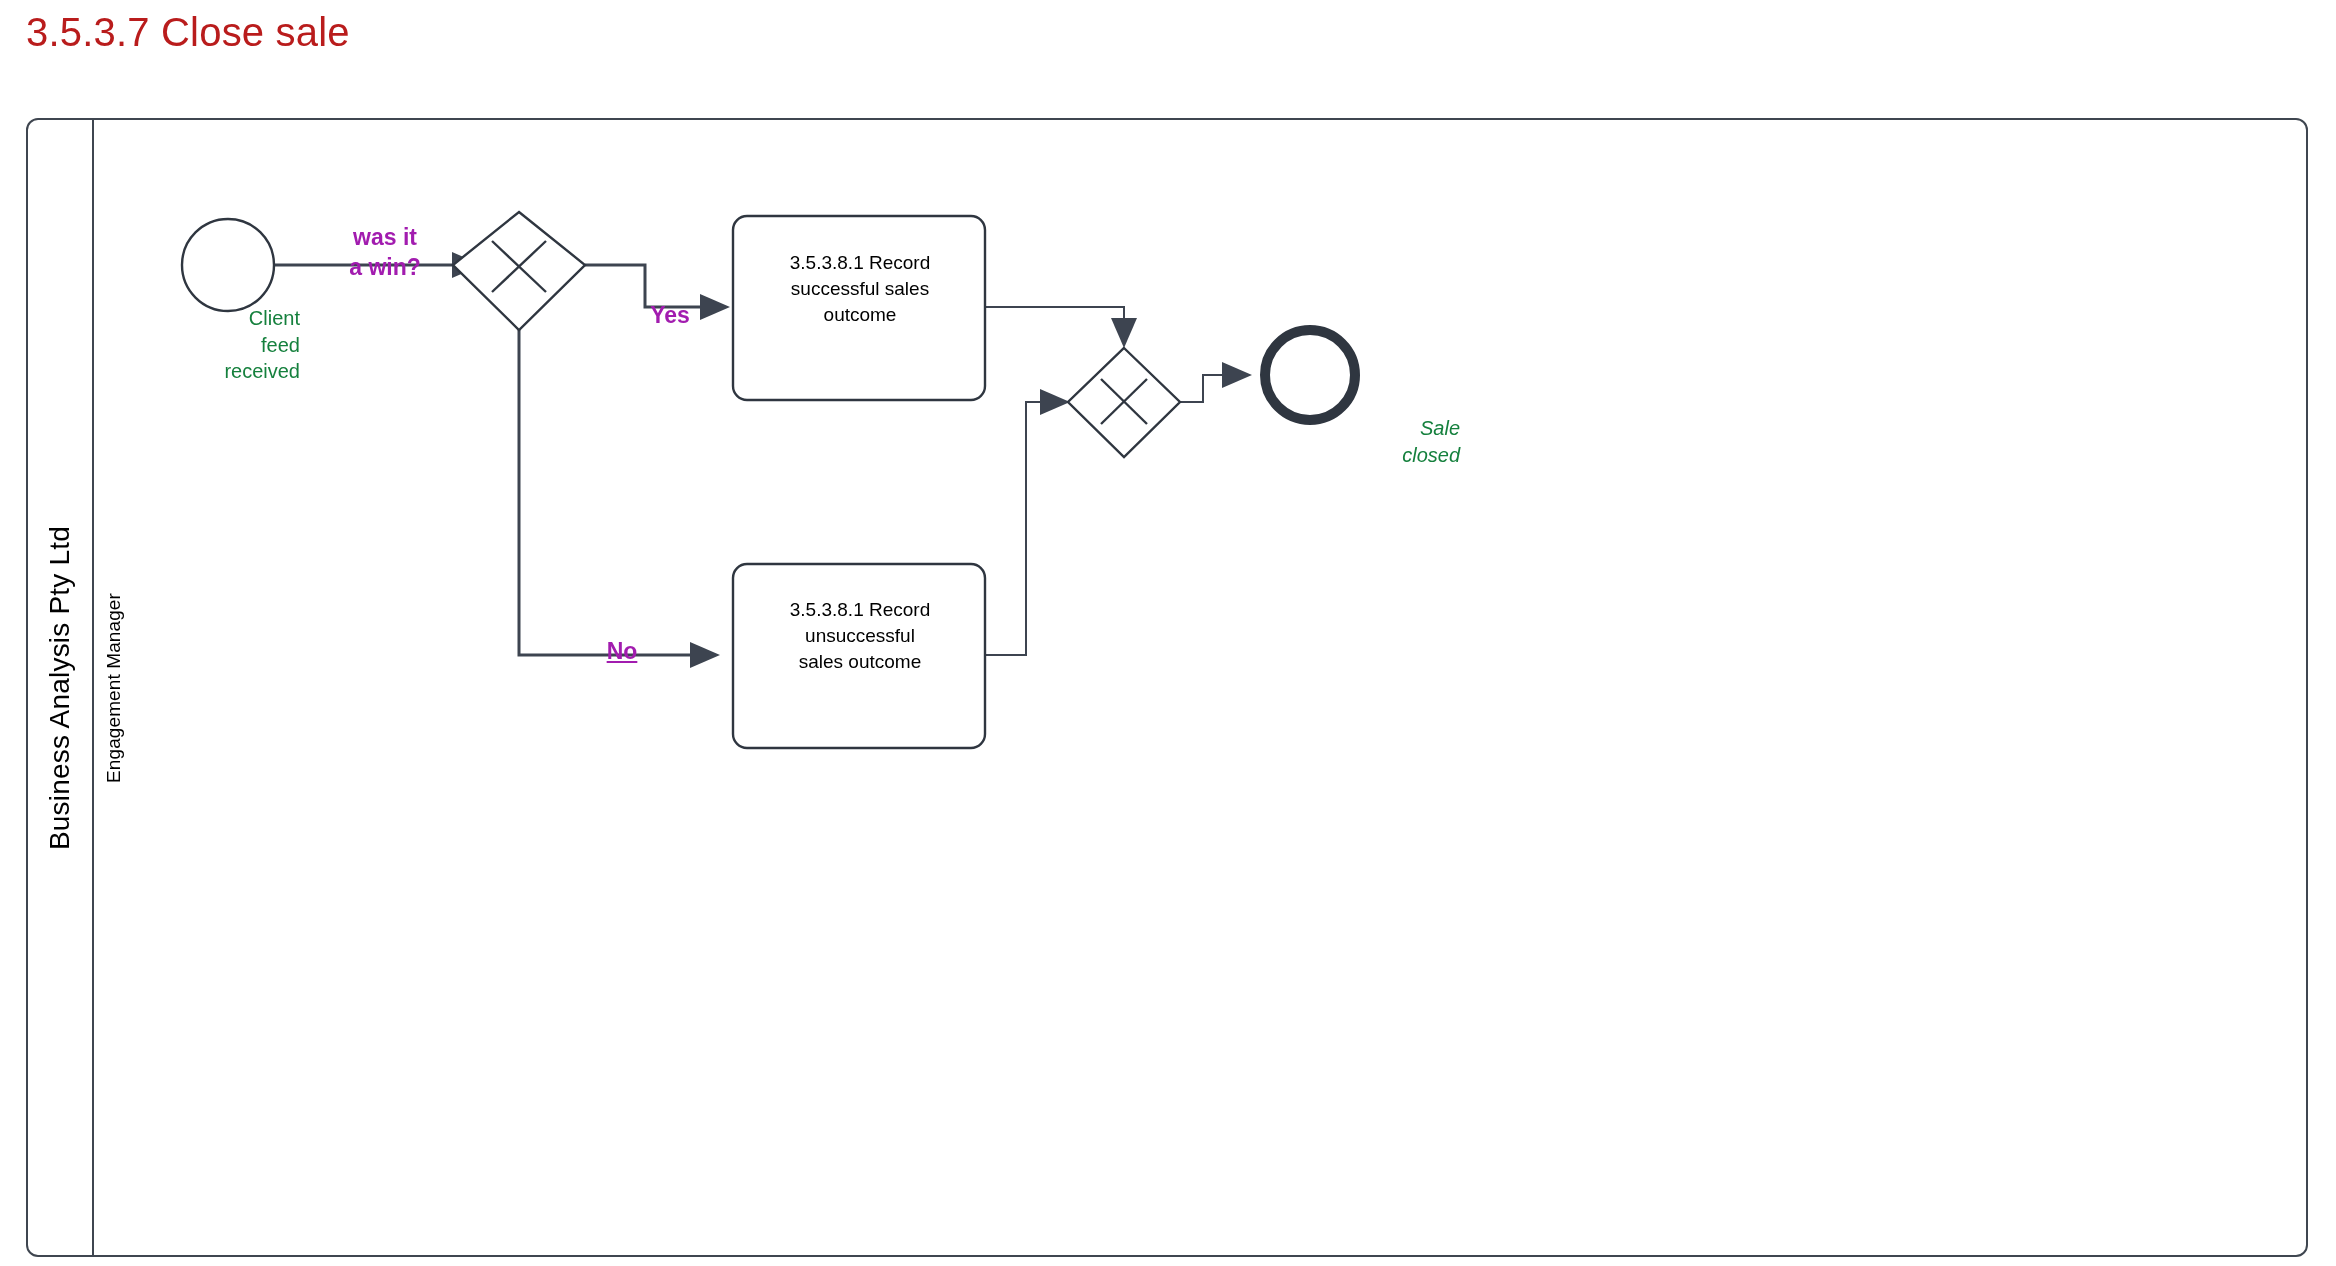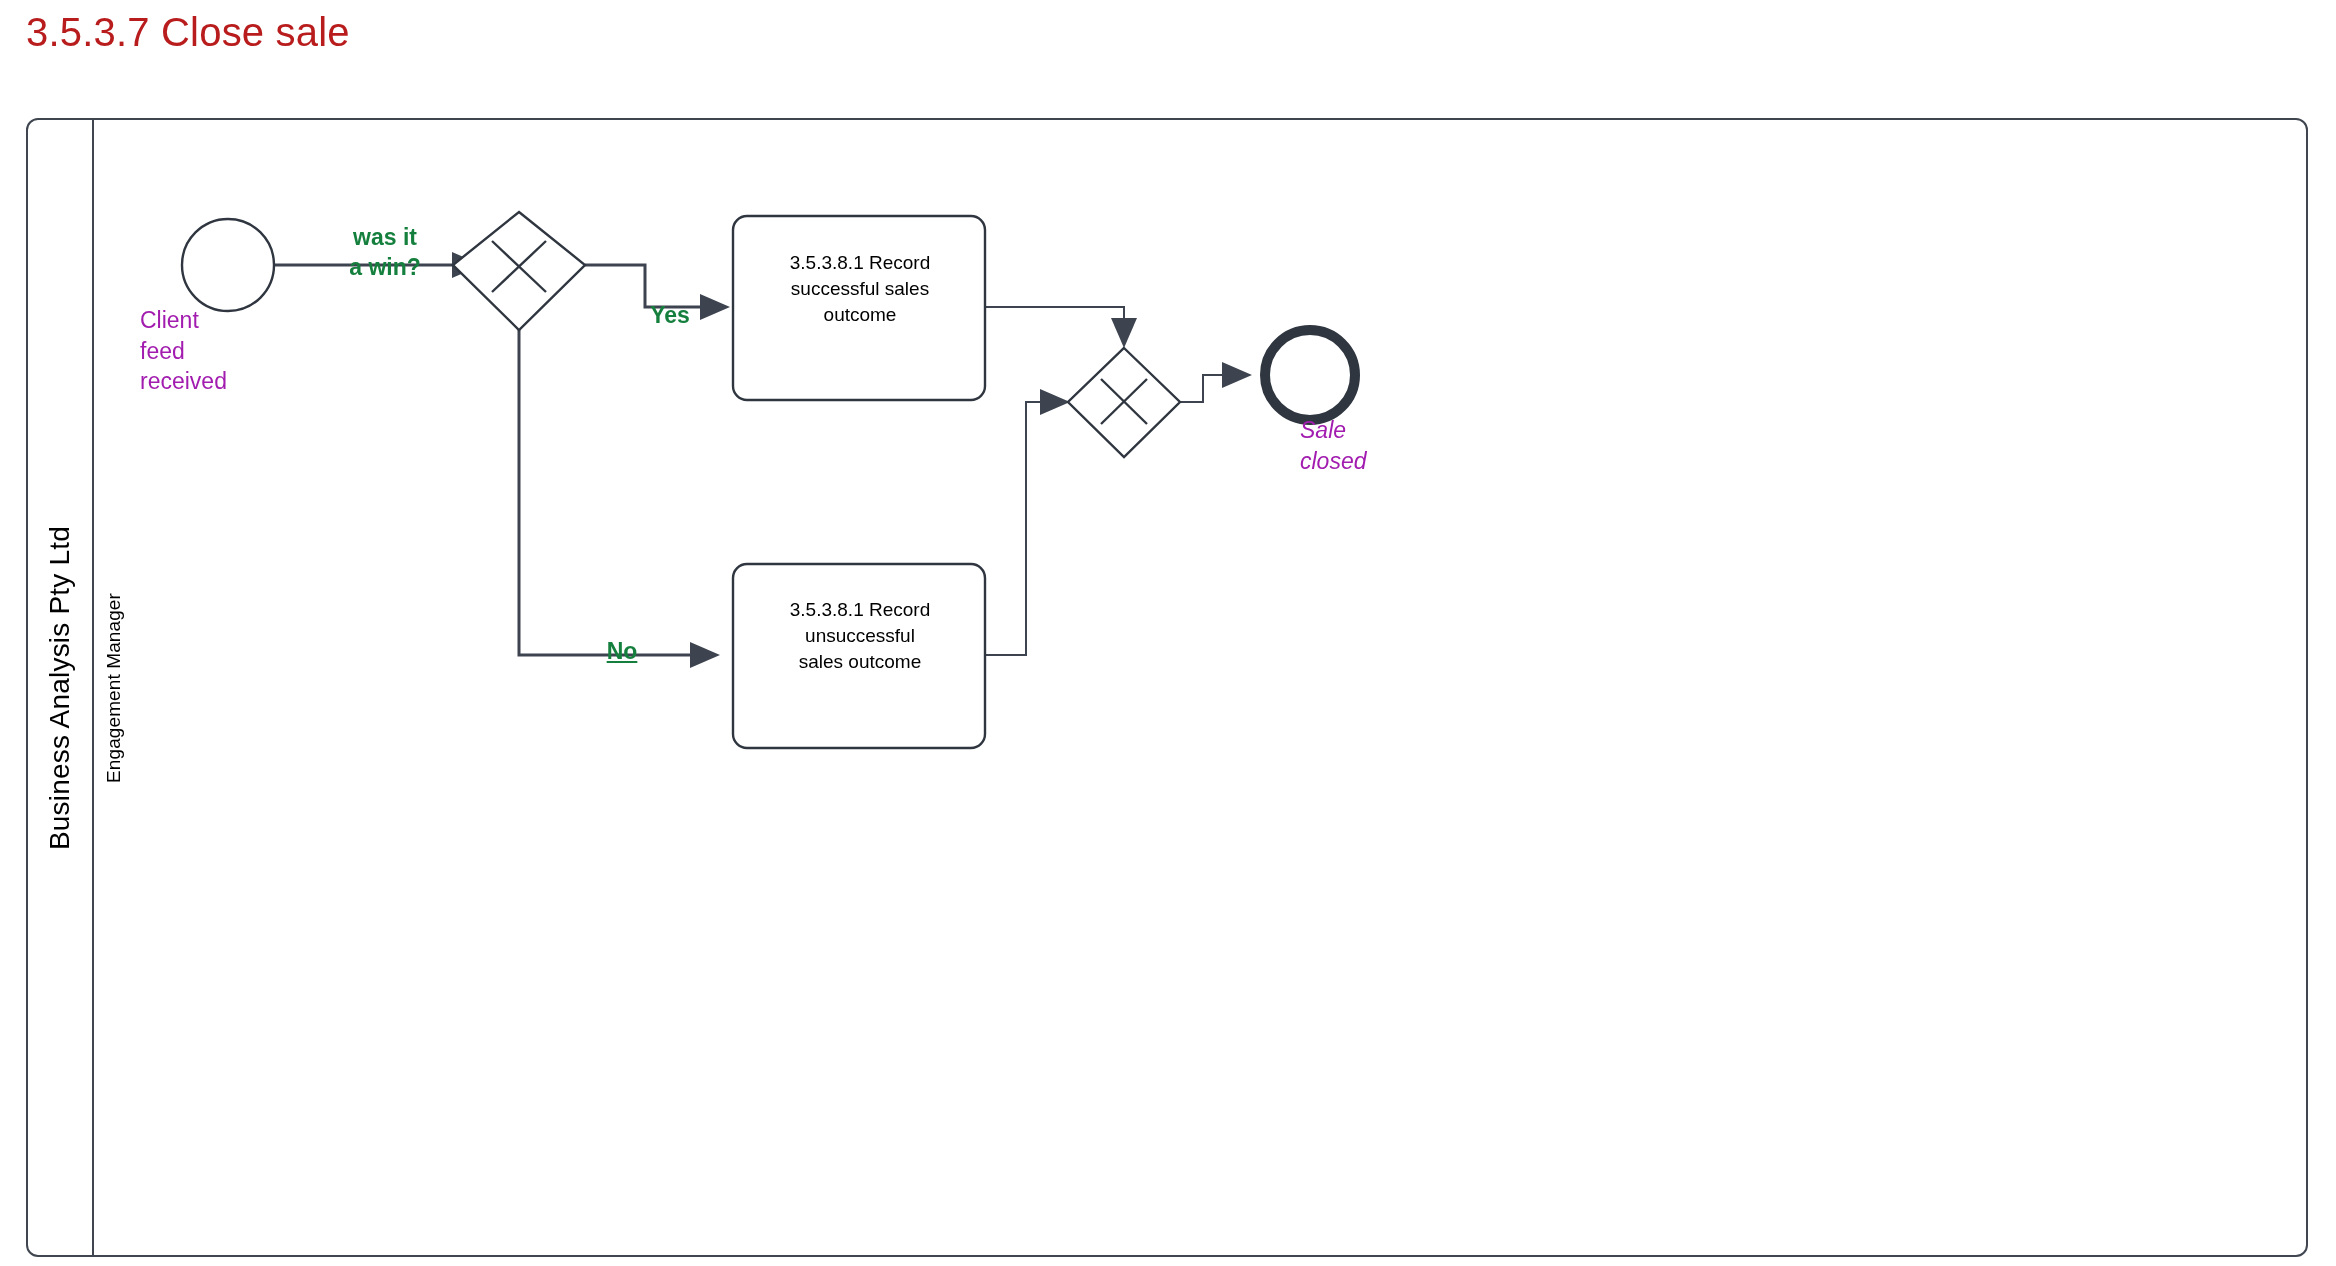--- a/index.html
+++ b/index.html
@@ -132,33 +132,33 @@
   .node-text {
     position: absolute;
     text-align: center;
     font-size: 19px;
     line-height: 1.38;
     color: #000000;
     white-space: pre-line;
   }
   .event-label {
     position: absolute;
-    text-align: left;
-    font-size: 23px;
+    text-align: right;
+    font-size: 20px;
     line-height: 1.33;
-    color: #a21caf;
+    color: #15803d;
     white-space: pre-line;
   }
   .flow-label {
     position: absolute;
     text-align: center;
     font-size: 23px;
     font-weight: bold;
     line-height: 1.32;
-    color: #15803d;
+    color: #a21caf;
     white-space: pre-line;
   }
 
   #task-success-text { left: 735px; top: 250px; width: 250px; }
   #task-fail-text    { left: 735px; top: 597px; width: 250px; }
   #start-event-label { left: 140px; top: 305px; width: 160px; }
   #end-event-label   { left: 1300px; top: 415px; width: 160px; font-style: italic; }
   #label-was-it-win  { left: 320px; top: 222px; width: 130px; }
   #label-yes         { left: 640px; top: 300px; width: 60px; }
   #label-no          { left: 597px; top: 636px; width: 50px; text-decoration: underline; }

